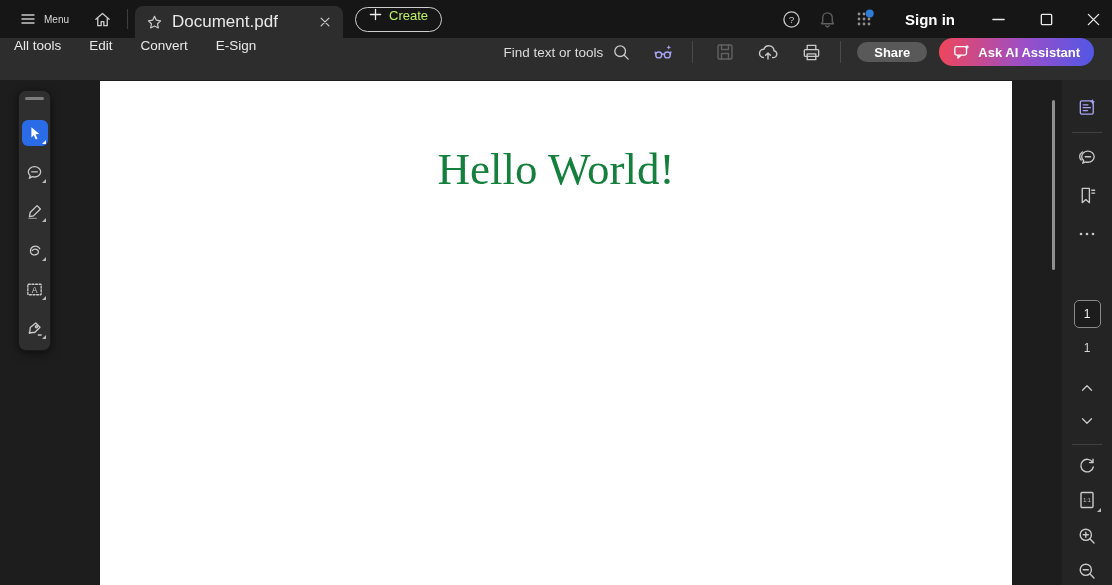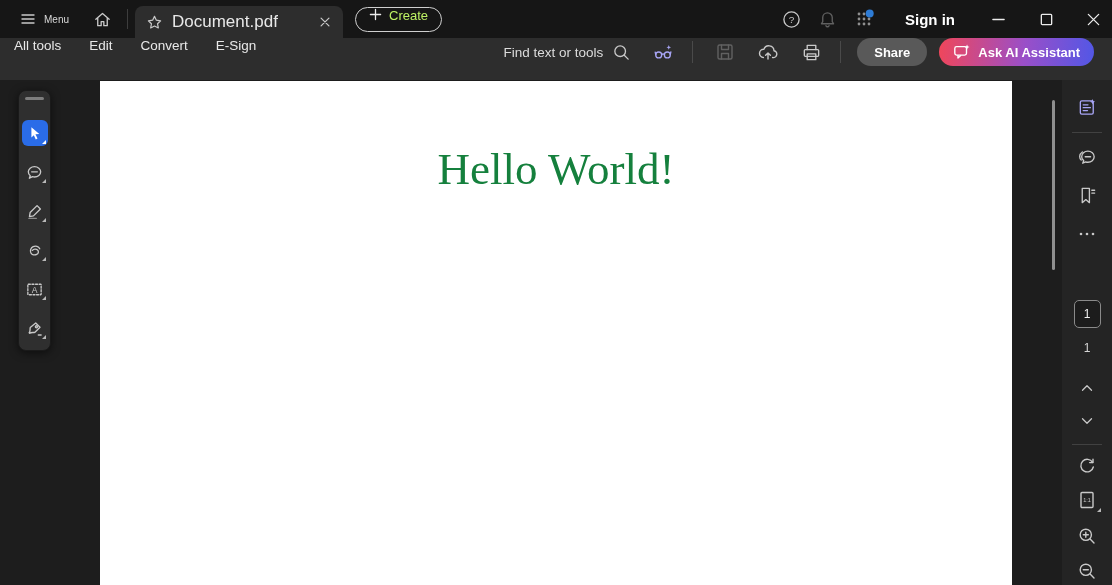--- a/index.html
+++ b/index.html
@@ -53,21 +53,21 @@
     box-shadow:0 1px 0 #141414;
   }
   .nav-item { font-size:13.5px; color:#e8e8e8; margin-left:28px; cursor:pointer; }
   .nav-item:first-child { margin-left:14px; }
   .tools-right { margin-left:auto; display:flex; align-items:center; margin-right:18px; }
   .find-group { display:flex; align-items:center; gap:9px; cursor:pointer; }
   .find-label { font-size:13.5px; color:#dcdcdc; }
   .tool-ic { margin-left:22px; cursor:pointer; }
   .v-sep { width:1px; height:22px; background:#4a4a4a; margin-left:18px; }
   .share-btn {
-    margin-left:16px; height:28px; padding:4px 17px; border:none; border-radius:14px;
+    margin-left:16px; height:20px; padding:4px 17px; border:none; border-radius:14px;
     background:#595959; color:#fff; font-size:13px; font-weight:bold;
     font-family:"Liberation Sans", sans-serif; display:flex; align-items:center; cursor:pointer;
   }
   .ai-btn {
     margin-left:12px; height:28px; padding:0 14px; border:none; border-radius:14px;
     background:linear-gradient(95deg,#f0465a 0%,#9a4fc8 55%,#5257e6 100%);
     color:#fff; font-size:13px; font-weight:bold;
     font-family:"Liberation Sans", sans-serif;
     display:flex; align-items:center; gap:7px; cursor:pointer;
   }

